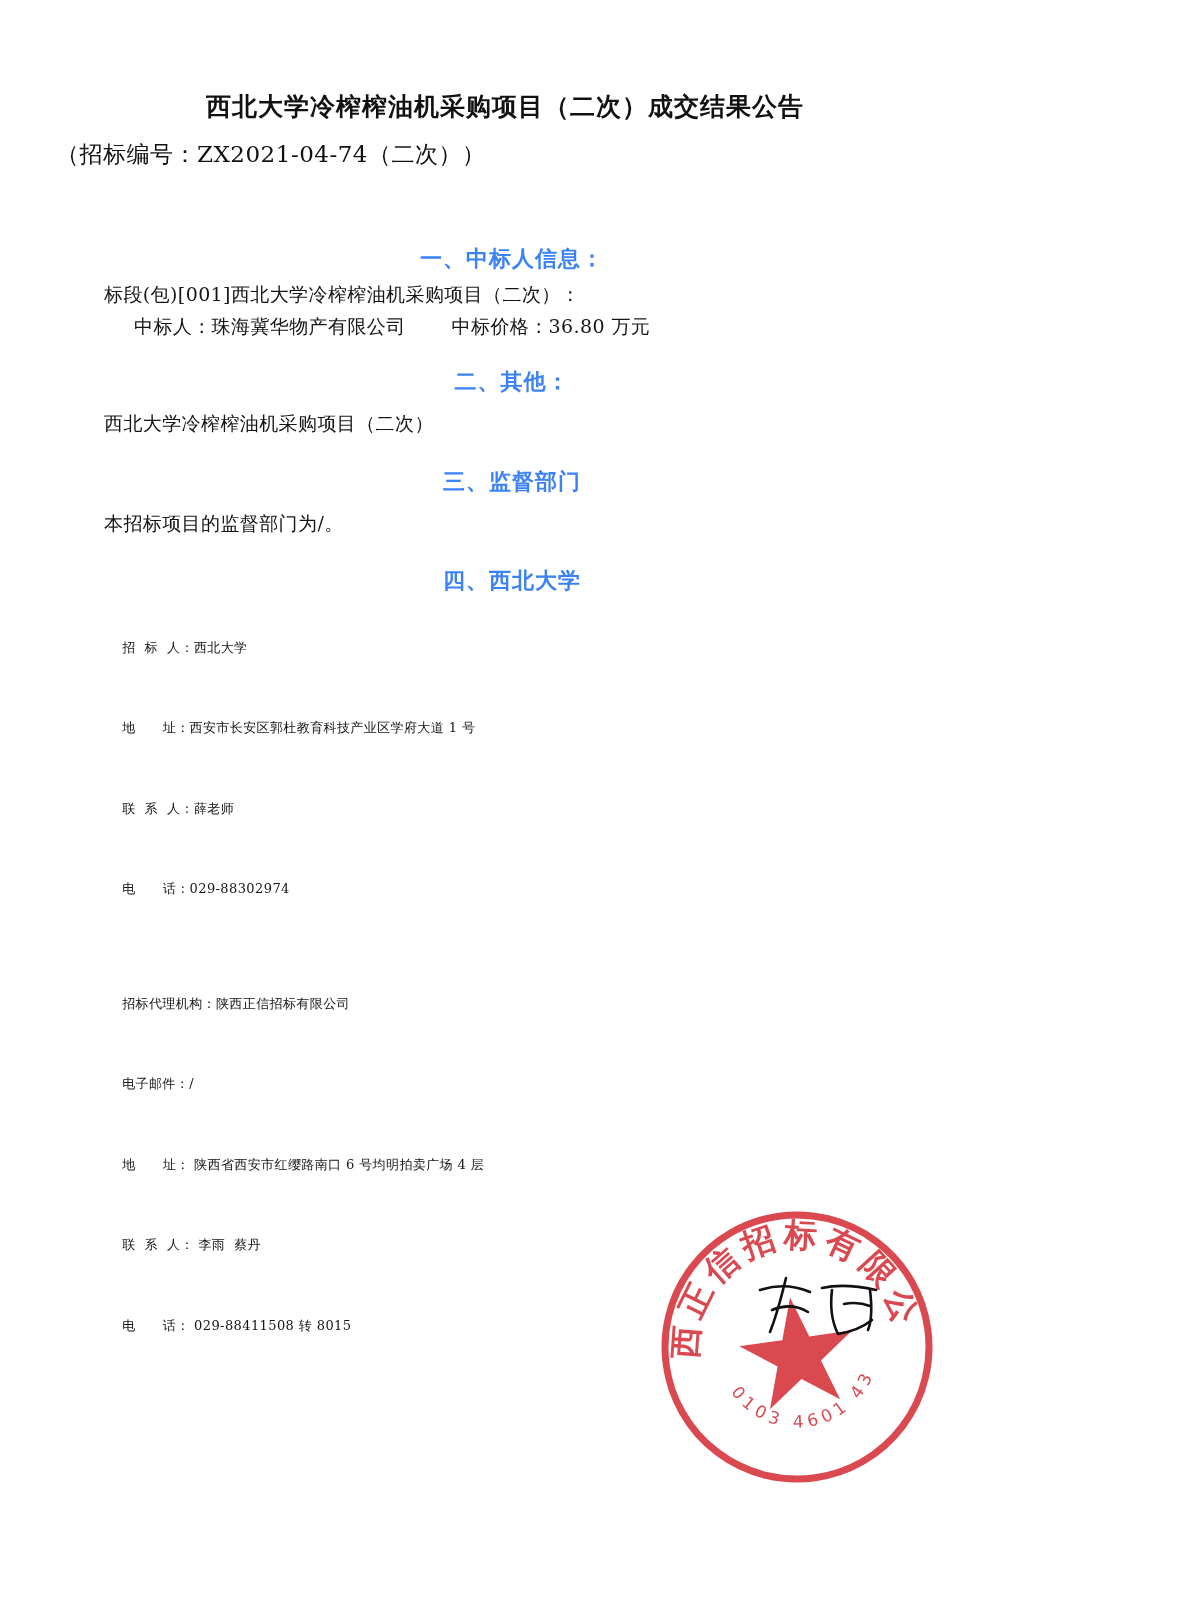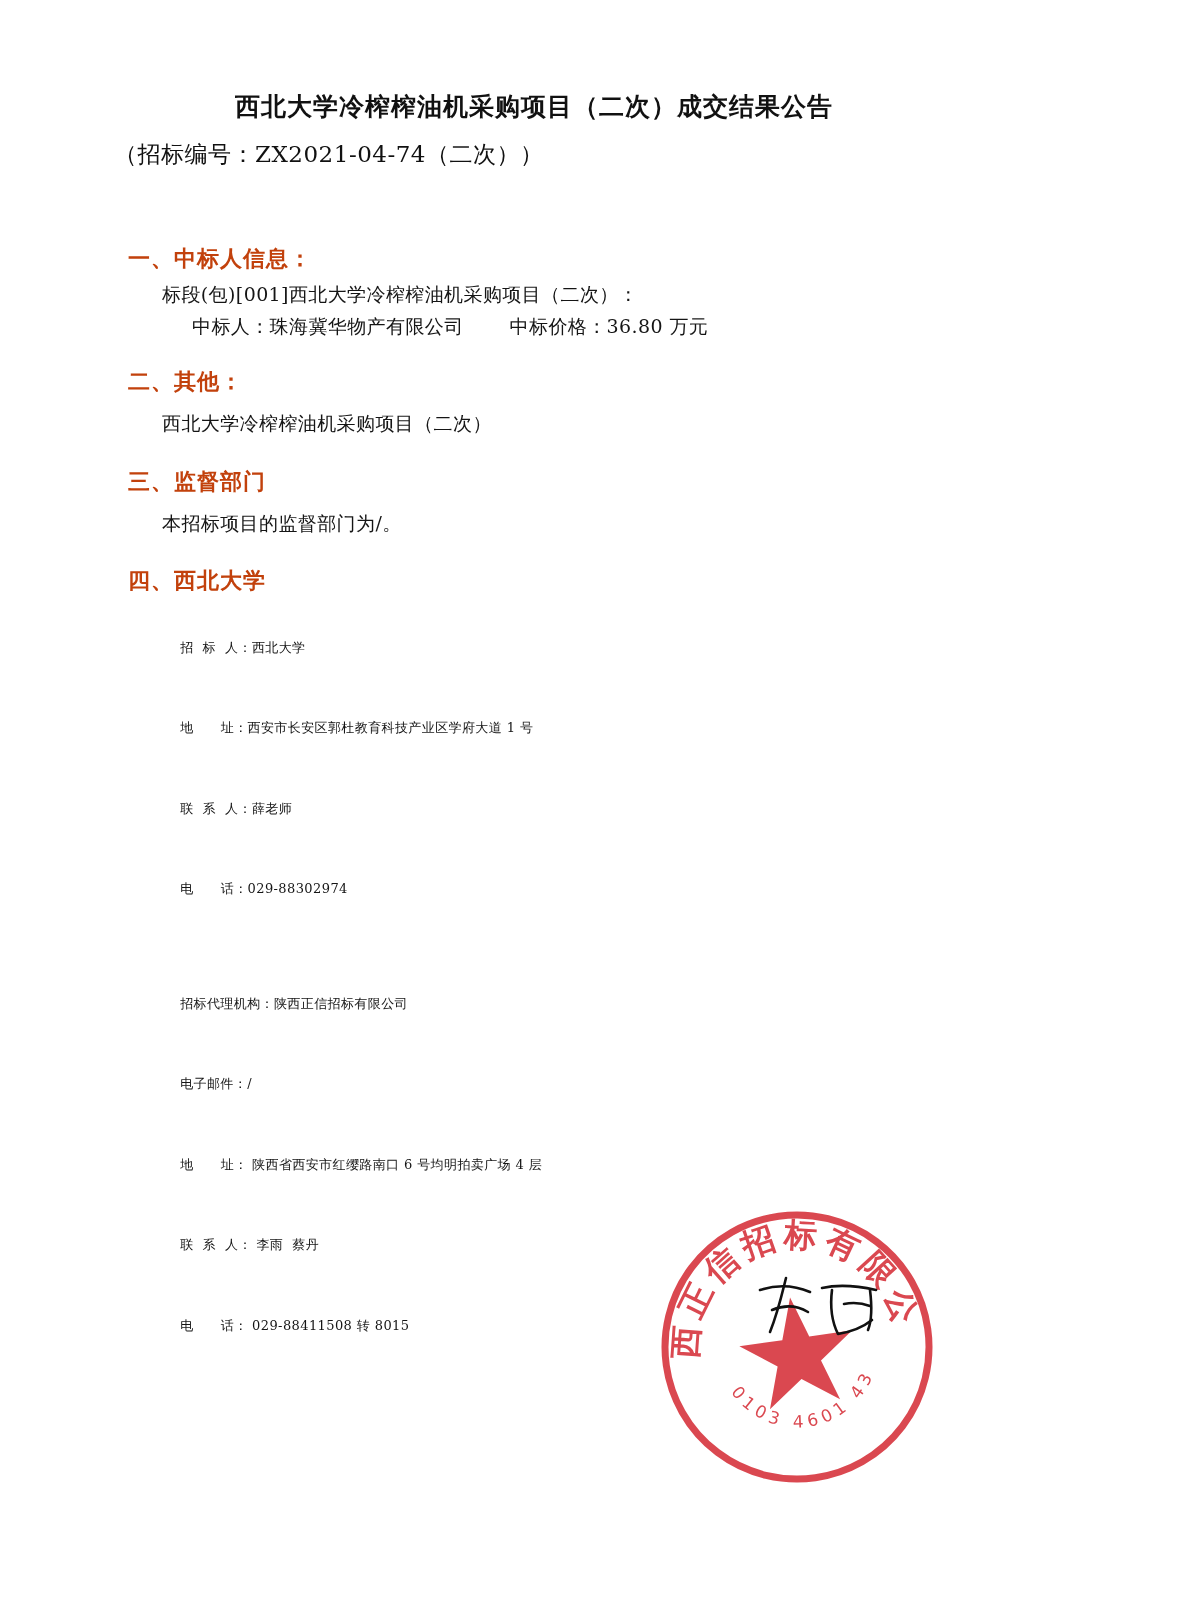--- a/index.html
+++ b/index.html
@@ -13,21 +13,21 @@
     position: relative;
     font-family: "DejaVu Serif", "Liberation Serif", serif;
     color: #1a1a1a;
     overflow: hidden;
   }
   .page {
     position: relative;
     width: 1064px;
     height: 1610px;
     box-sizing: border-box;
-    padding: 70px 110px 40px 114px;
+    padding: 70px 110px 40px 56px;
   }
 
   
   .doc-title {
     text-align: center;
     font-size: 25px;
     font-weight: 700;
     letter-spacing: 1px;
     line-height: 1.5;
     margin-top: 18px;
@@ -43,21 +43,22 @@
     color: #111;
   }
 
   
   .section-head {
     font-size: 22px;
     font-weight: 700;
     letter-spacing: 1px;
     margin: 0 0 6px 0;
     padding-left: 14px;
-    color: #c2410c;
+    color: #3b82f6;
+    text-align: center;
   }
   .sec-1 { margin-top: 72px; }
   .sec-2 { margin-top: 26px; }
   .sec-3 { margin-top: 28px; }
   .sec-4 { margin-top: 28px; }
 
   
   .body-line {
     font-size: 19px;
     line-height: 1.55;

